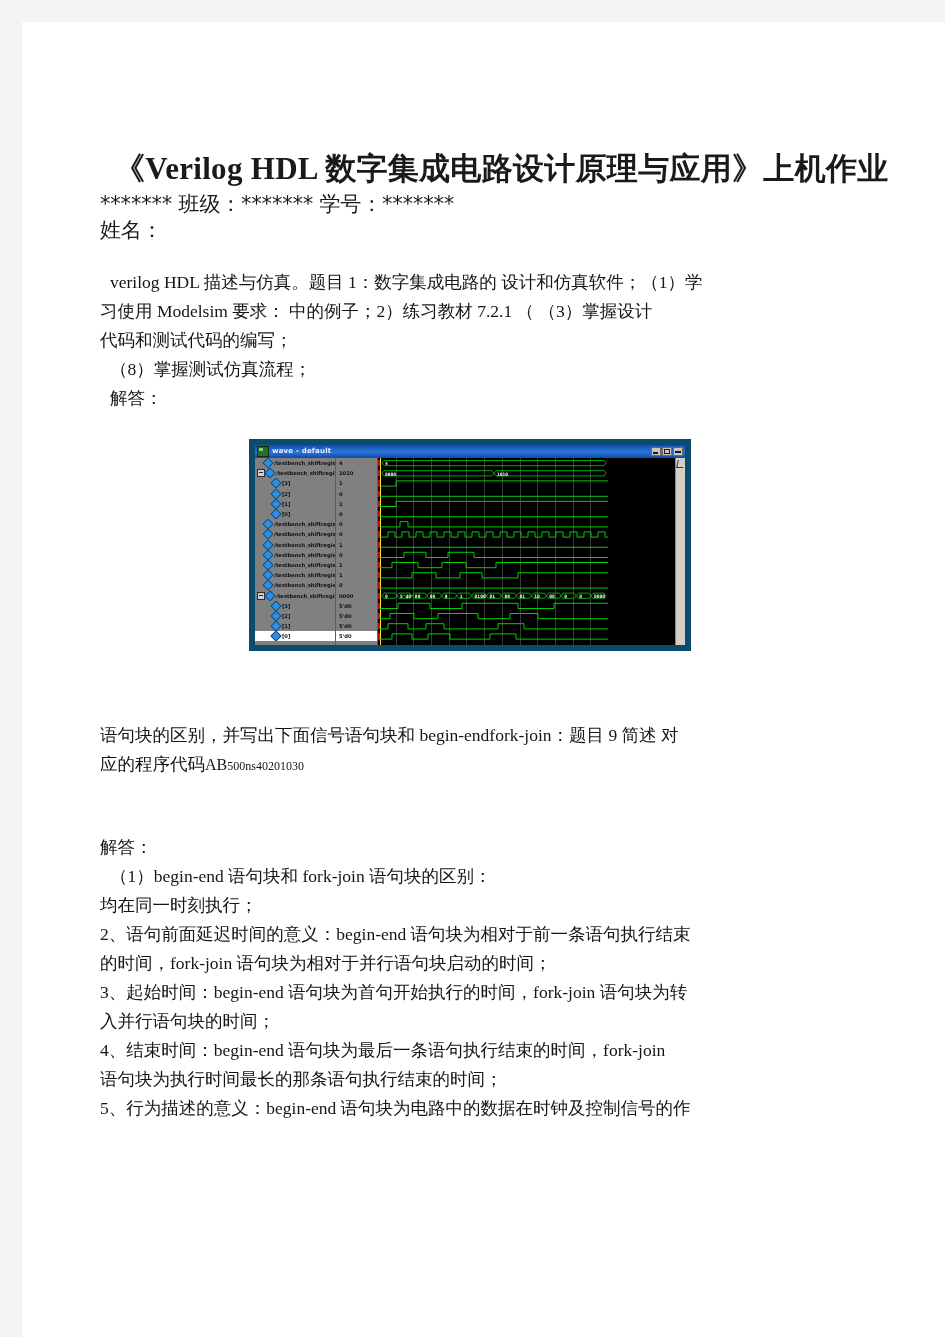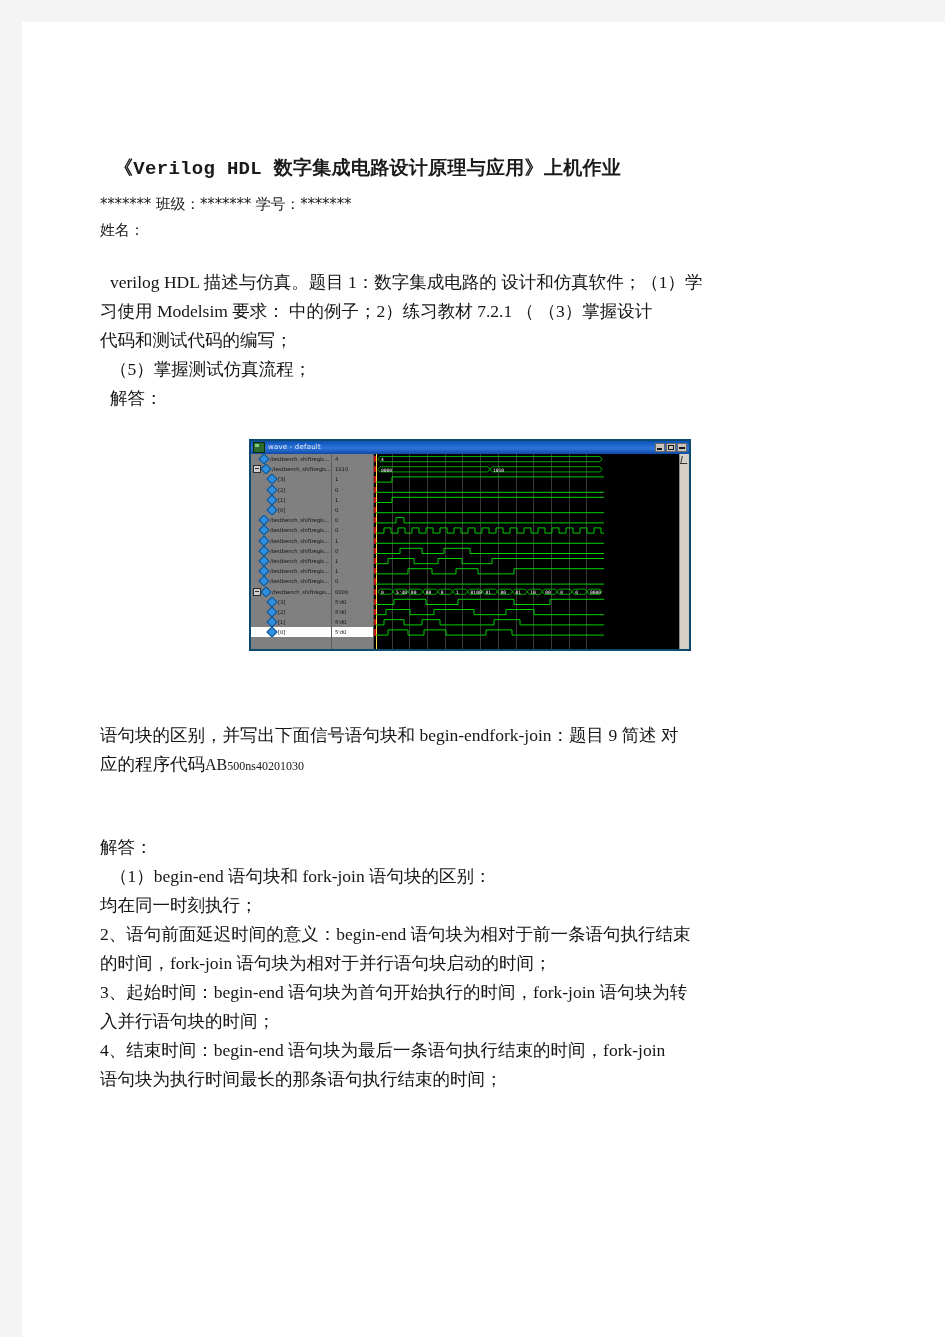--- a/index.html
+++ b/index.html
@@ -35,31 +35,31 @@
   }
   .content {
     position: absolute;
     left: 78px;
     top: 130px;
     width: 740px;
   }
 
   
   .doc-title {
-    font-family: Liberation Mono, monospace;
-    font-size: 19px;
+    font-family: Liberation Serif, serif;
+    font-size: 31px;
     line-height: 34px;
     color: #1a1a1a;
     margin: 0 0 6px 14px;
     letter-spacing: 0.3px;
     white-space: nowrap;
   }
   .ident-line {
     font-family: "DejaVu Sans", "Liberation Sans", sans-serif;
-    font-size: 15px;
+    font-size: 21px;
     line-height: 24px;
     color: #1a1a1a;
     margin: 0;
     letter-spacing: -0.2px;
   }
   .ident-line.name {
     margin-top: 2px;
   }
 
   .body-block {
@@ -86,23 +86,24 @@
     height: 228px;
     background: #ffffff;
     box-sizing: border-box;
     padding: 10px 8px 6px 8px;
   }
   .wave-window {
     position: relative;
     width: 100%;
     height: 100%;
     background: #c4b5fd;
-    border: 2px solid #0c4a6e;
-    box-sizing: border-box;
-    overflow: hidden;
+    border: 6px solid #0c4a6e;
+    box-sizing: border-box;
+    overflow: hidden;
+    font-weight: bold;
   }
   .wave-titlebar {
     height: 13px;
     background: linear-gradient(to bottom, #0a52b8 0%, #2f74d8 55%, #0d4aa8 100%);
     display: flex;
     align-items: center;
     padding: 0 2px;
     box-sizing: border-box;
   }
   .wave-titlebar .tb-icon {
@@ -294,21 +295,21 @@
   <div class="content">
 
     <h1 class="doc-title">《Verilog HDL 数字集成电路设计原理与应用》上机作业</h1>
     <p class="ident-line">******* 班级：******* 学号：*******</p>
     <p class="ident-line name">姓名：</p>
 
     <div class="body-block">
       <p class="indent1">verilog HDL 描述与仿真。题目 1：数字集成电路的 设计和仿真软件；（1）学</p>
       <p>习使用 Modelsim 要求： 中的例子；2）练习教材 7.2.1 （ （3）掌握设计</p>
       <p>代码和测试代码的编写；</p>
-      <p class="indent1">（5）掌握测试仿真流程；</p>
+      <p class="indent1">（8）掌握测试仿真流程；</p>
       <p class="indent1">解答：</p>
     </div>
 
     <div class="figure-wrap">
       <div class="wave-img">
         <div class="wave-window">
 
           <div class="wave-titlebar">
             <span class="tb-icon"></span>
             <span class="tb-text">wave - default</span>
@@ -543,16 +544,17 @@
     <div class="tail-block">
       <p>解答：</p>
       <p class="indent1">（1）begin-end 语句块和 fork-join 语句块的区别：</p>
       <p>均在同一时刻执行；</p>
       <p>2、语句前面延迟时间的意义：begin-end 语句块为相对于前一条语句执行结束</p>
       <p>的时间，fork-join 语句块为相对于并行语句块启动的时间；</p>
       <p>3、起始时间：begin-end 语句块为首句开始执行的时间，fork-join 语句块为转</p>
       <p>入并行语句块的时间；</p>
       <p>4、结束时间：begin-end 语句块为最后一条语句执行结束的时间，fork-join</p>
       <p>语句块为执行时间最长的那条语句执行结束的时间；</p>
+      <p>5、行为描述的意义：begin-end 语句块为电路中的数据在时钟及控制信号的作</p>
     </div>
 
   </div>
 </div>
 
 </body></html>

